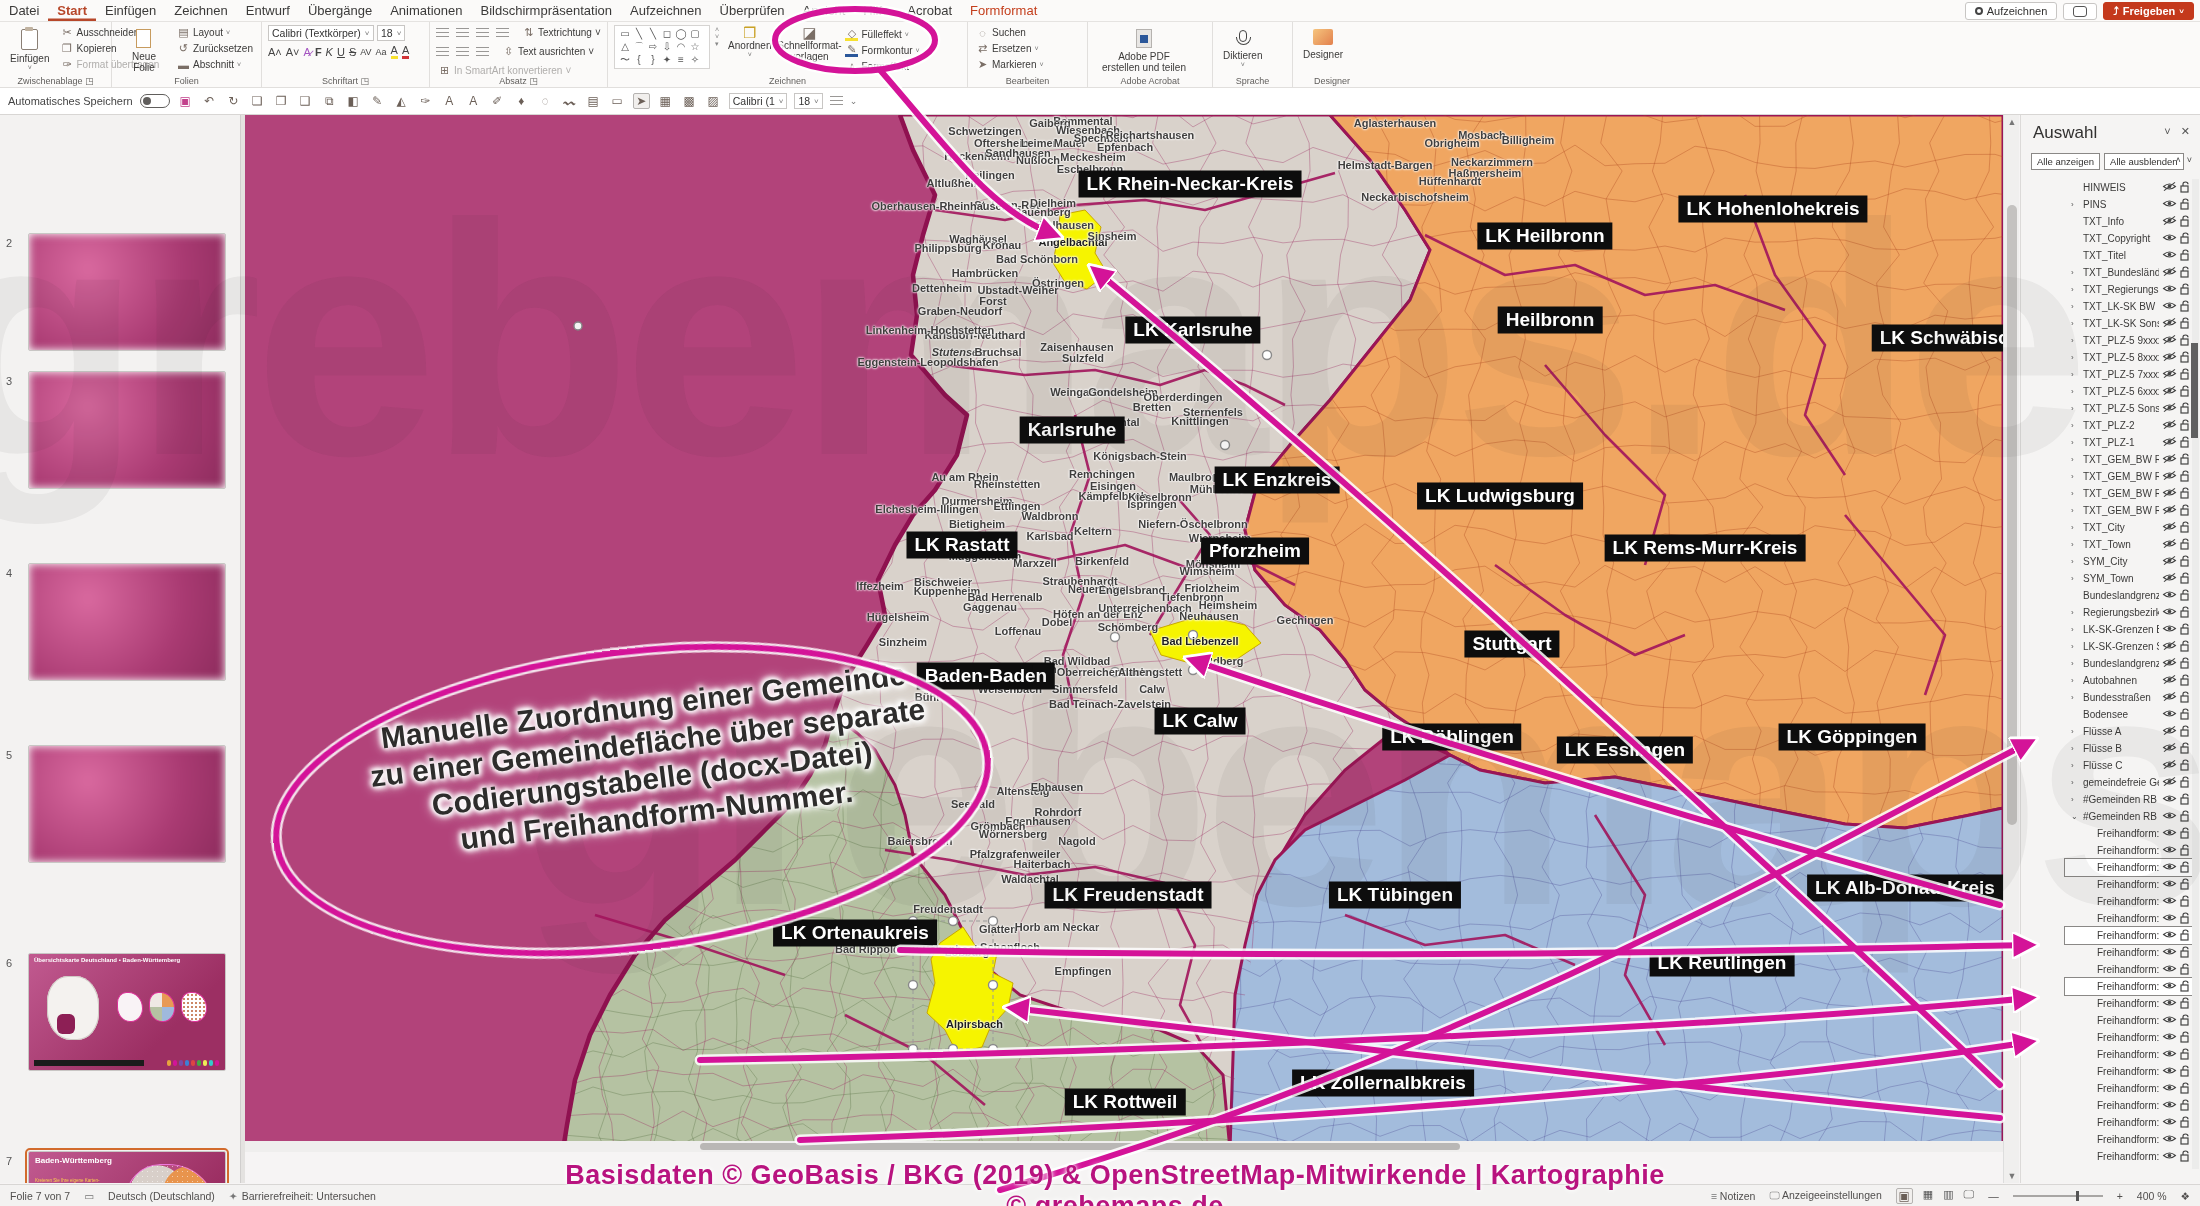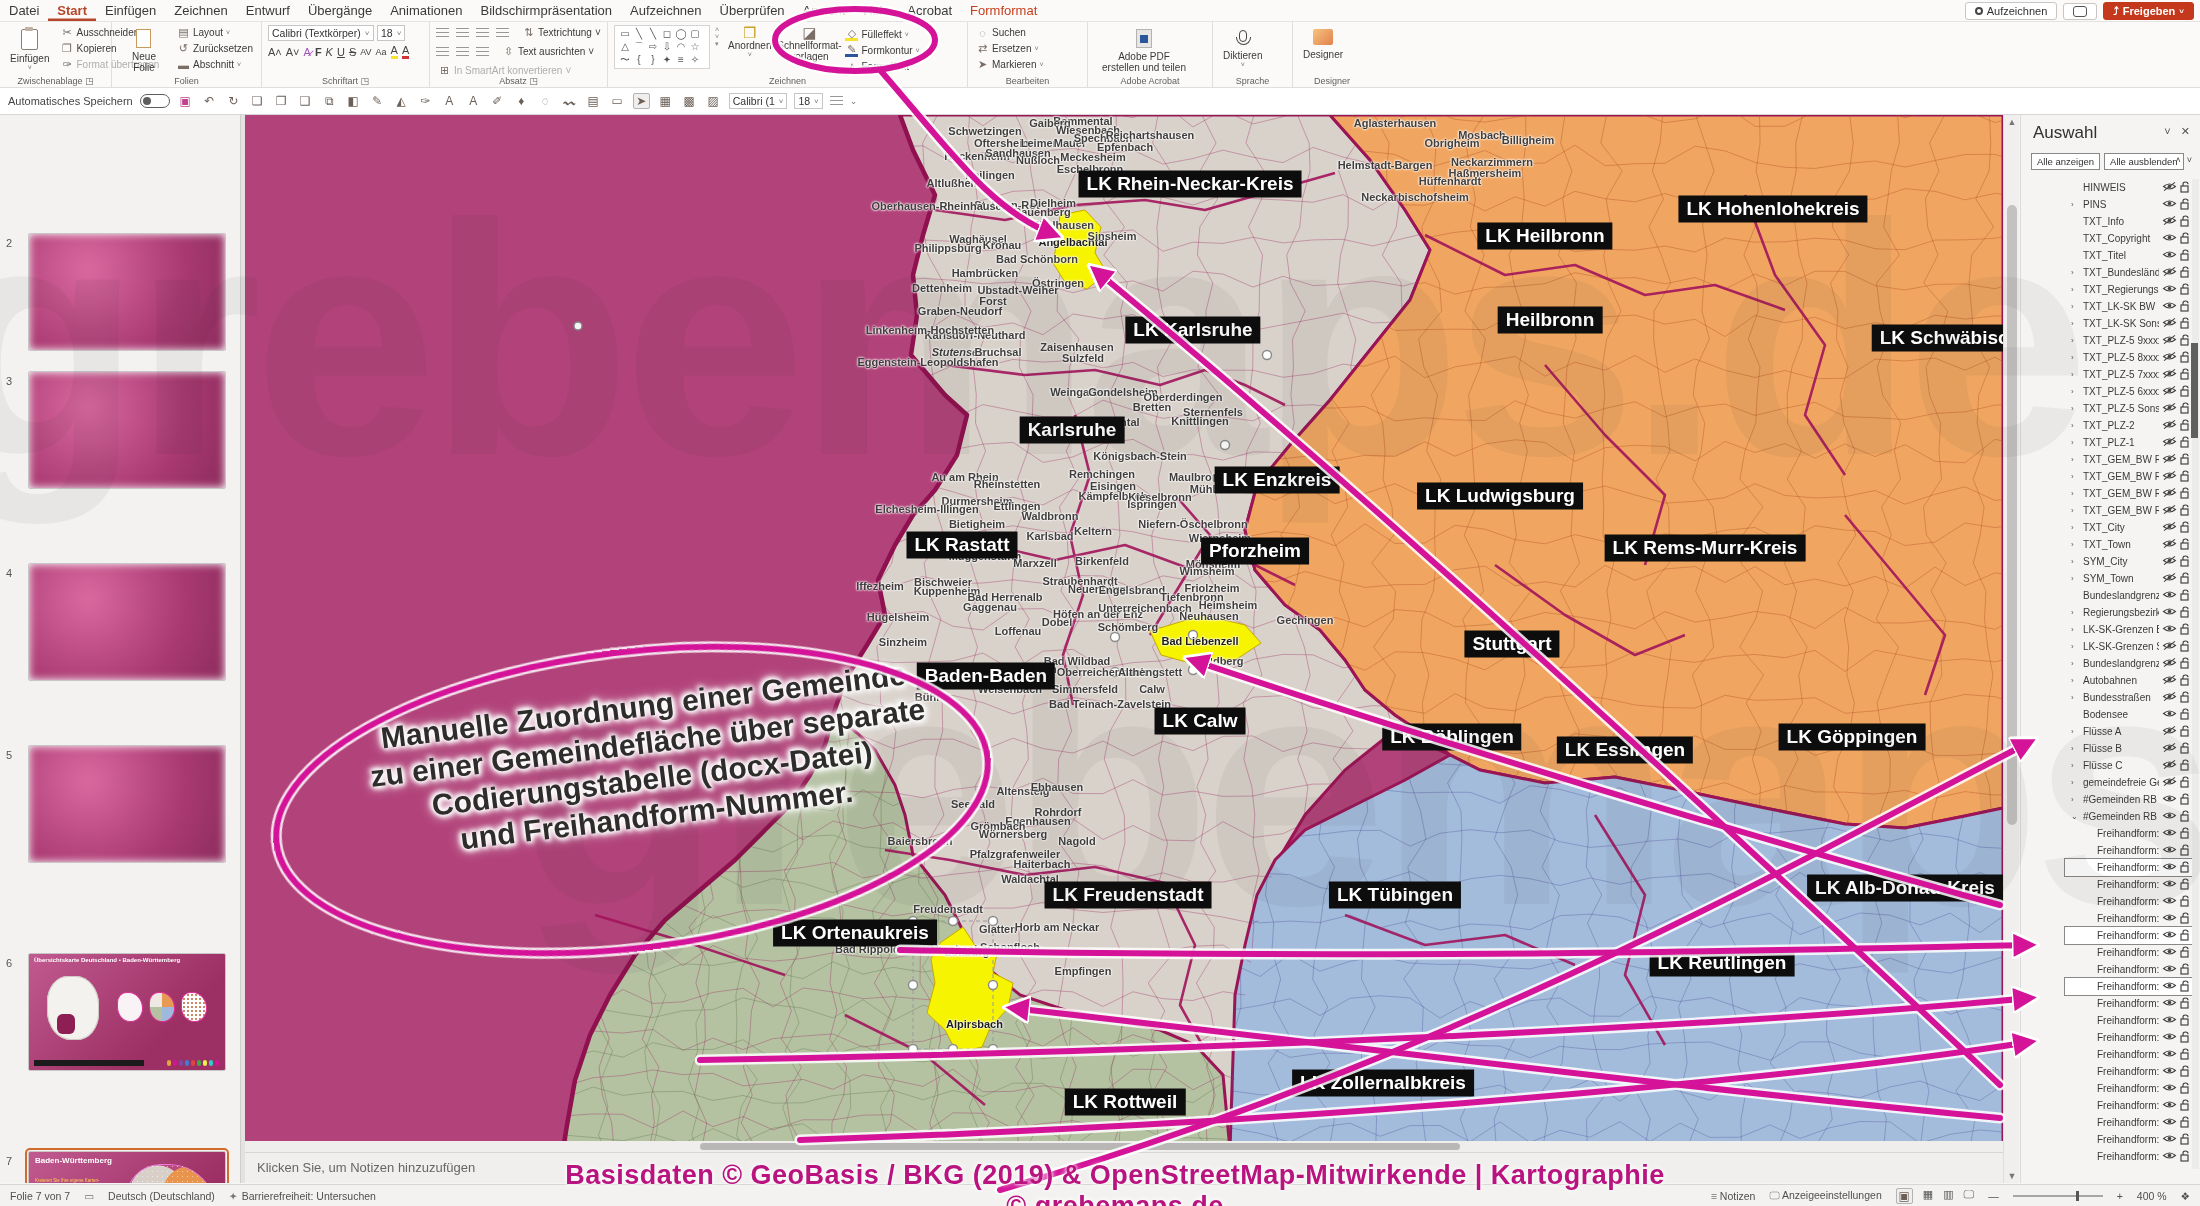--- a/index.html
+++ b/index.html
@@ -839,23 +839,20 @@
   <div id="annot">
       <div class="annot-line">Manuelle Zuordnung einer Gemeinde</div>
       <div class="annot-line">zu einer Gemeindefläche über separate</div>
       <div class="annot-line">Codierungstabelle (docx-Datei)</div>
       <div class="annot-line">und Freihandform-Nummer.</div>
     </div>
 
   <div id="hscroll">
       <div id="hthumb"></div>
     </div>
-  <div id="notesbar">
-      <div id="notesph">Klicken Sie, um Notizen hinzuzufügen</div>
-    </div>
   <div id="vscroll">
     <span class="scr-arrow" style="top:2px">▲</span>
     <div id="vthumb"></div>
     <span class="scr-arrow" style="bottom:2px">▼</span>
   </div>
 
   <div id="selpane">
     <div id="selhead">Auswahl</div>
     <div id="selhead-ic">
       <span>˅</span>

